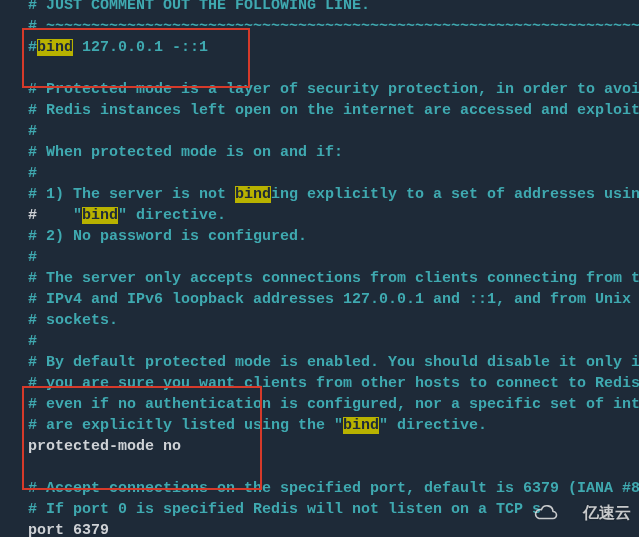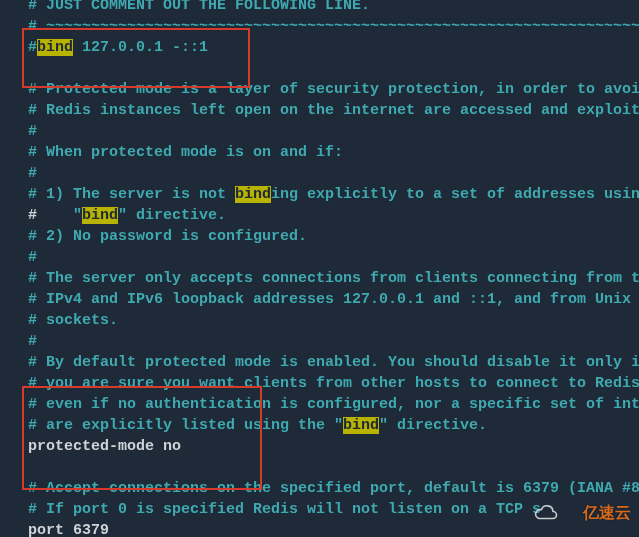--- a/index.html
+++ b/index.html
@@ -32,21 +32,21 @@
   .hl{background:#b8b200;color:#1e2a38;}
   .red-box{
     position:absolute;
     border:2px solid #d63a2a;
     pointer-events:none;
   }
   .watermark{
     position:absolute;
     right:8px;
     bottom:14px;
-    color:#f97316;
+    color:#e5e5e5;
     font-family:"Microsoft YaHei","PingFang SC",sans-serif;
     font-size:16px;
     display:flex;
     align-items:center;
     gap:23px;
     opacity:.85;
     text-shadow:0 0 2px rgba(0,0,0,.5);
   }
   .watermark svg{display:block;}
 </style>

